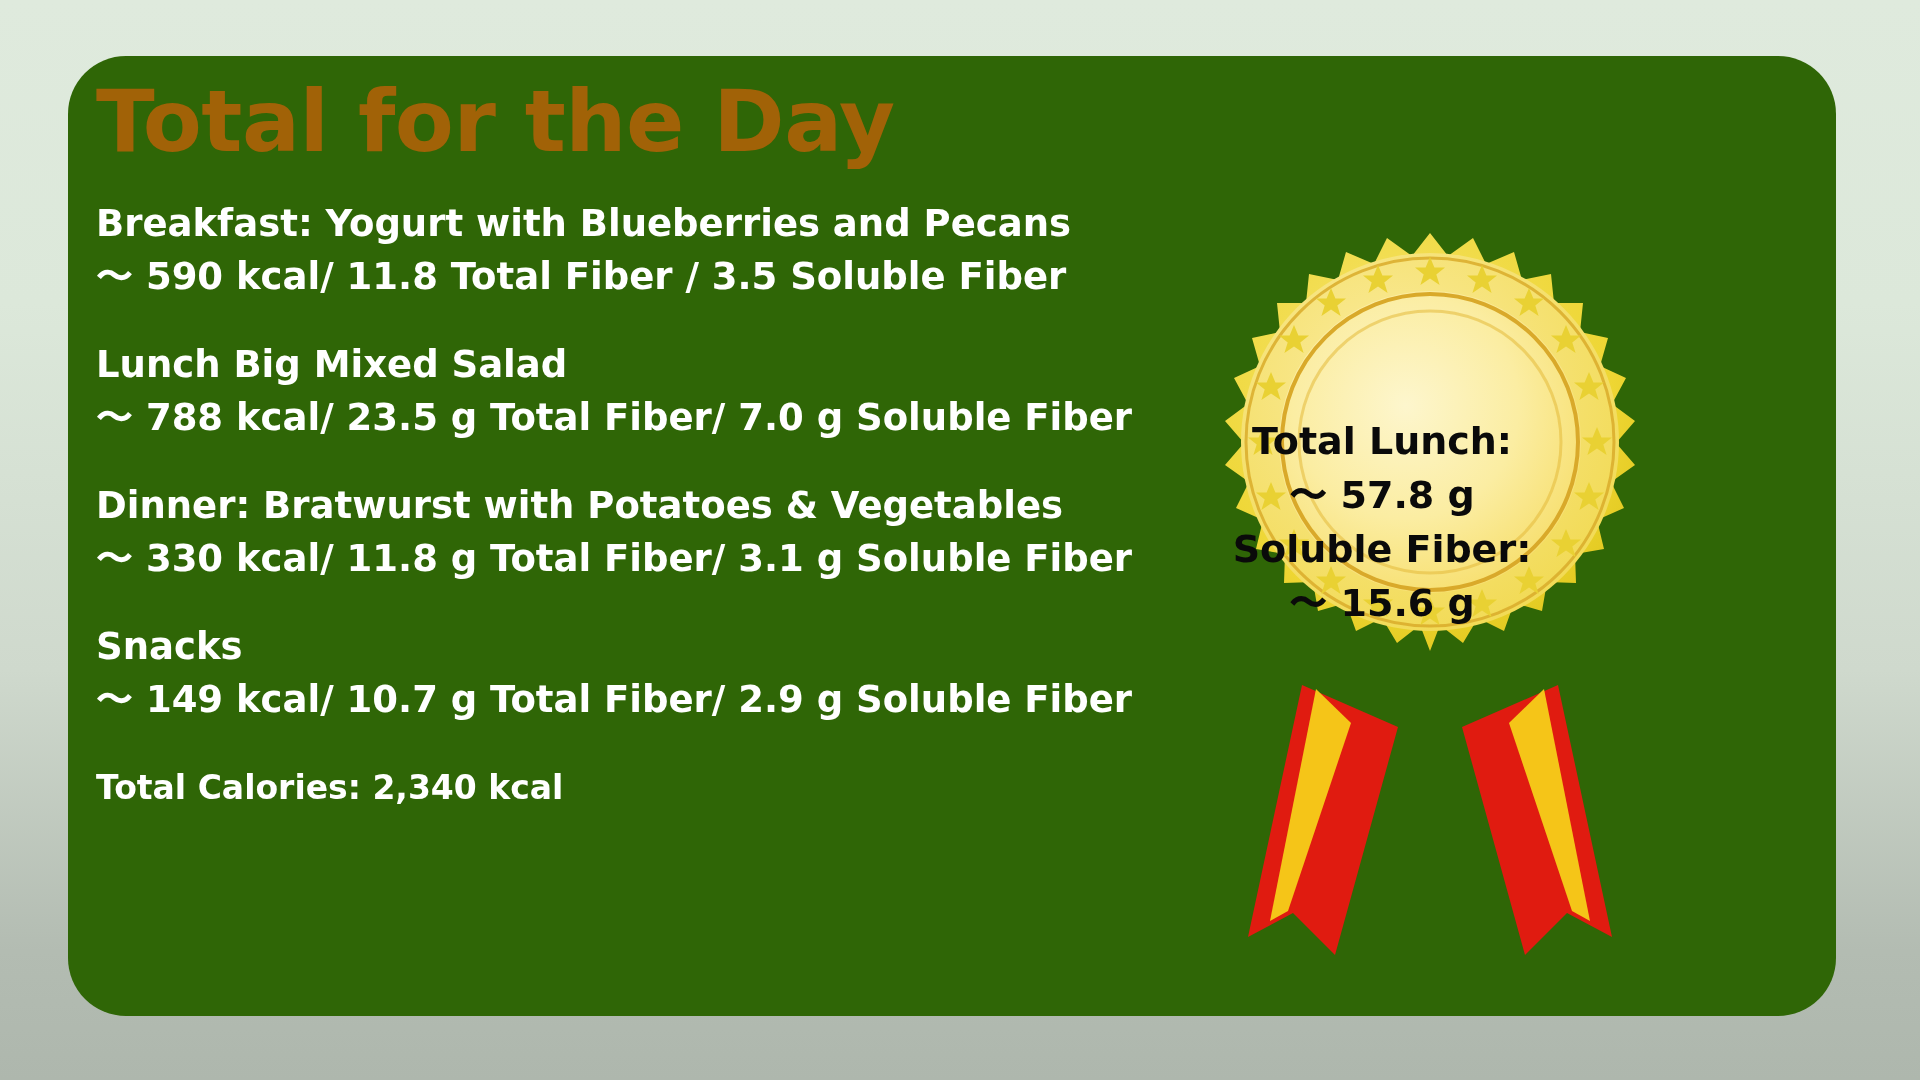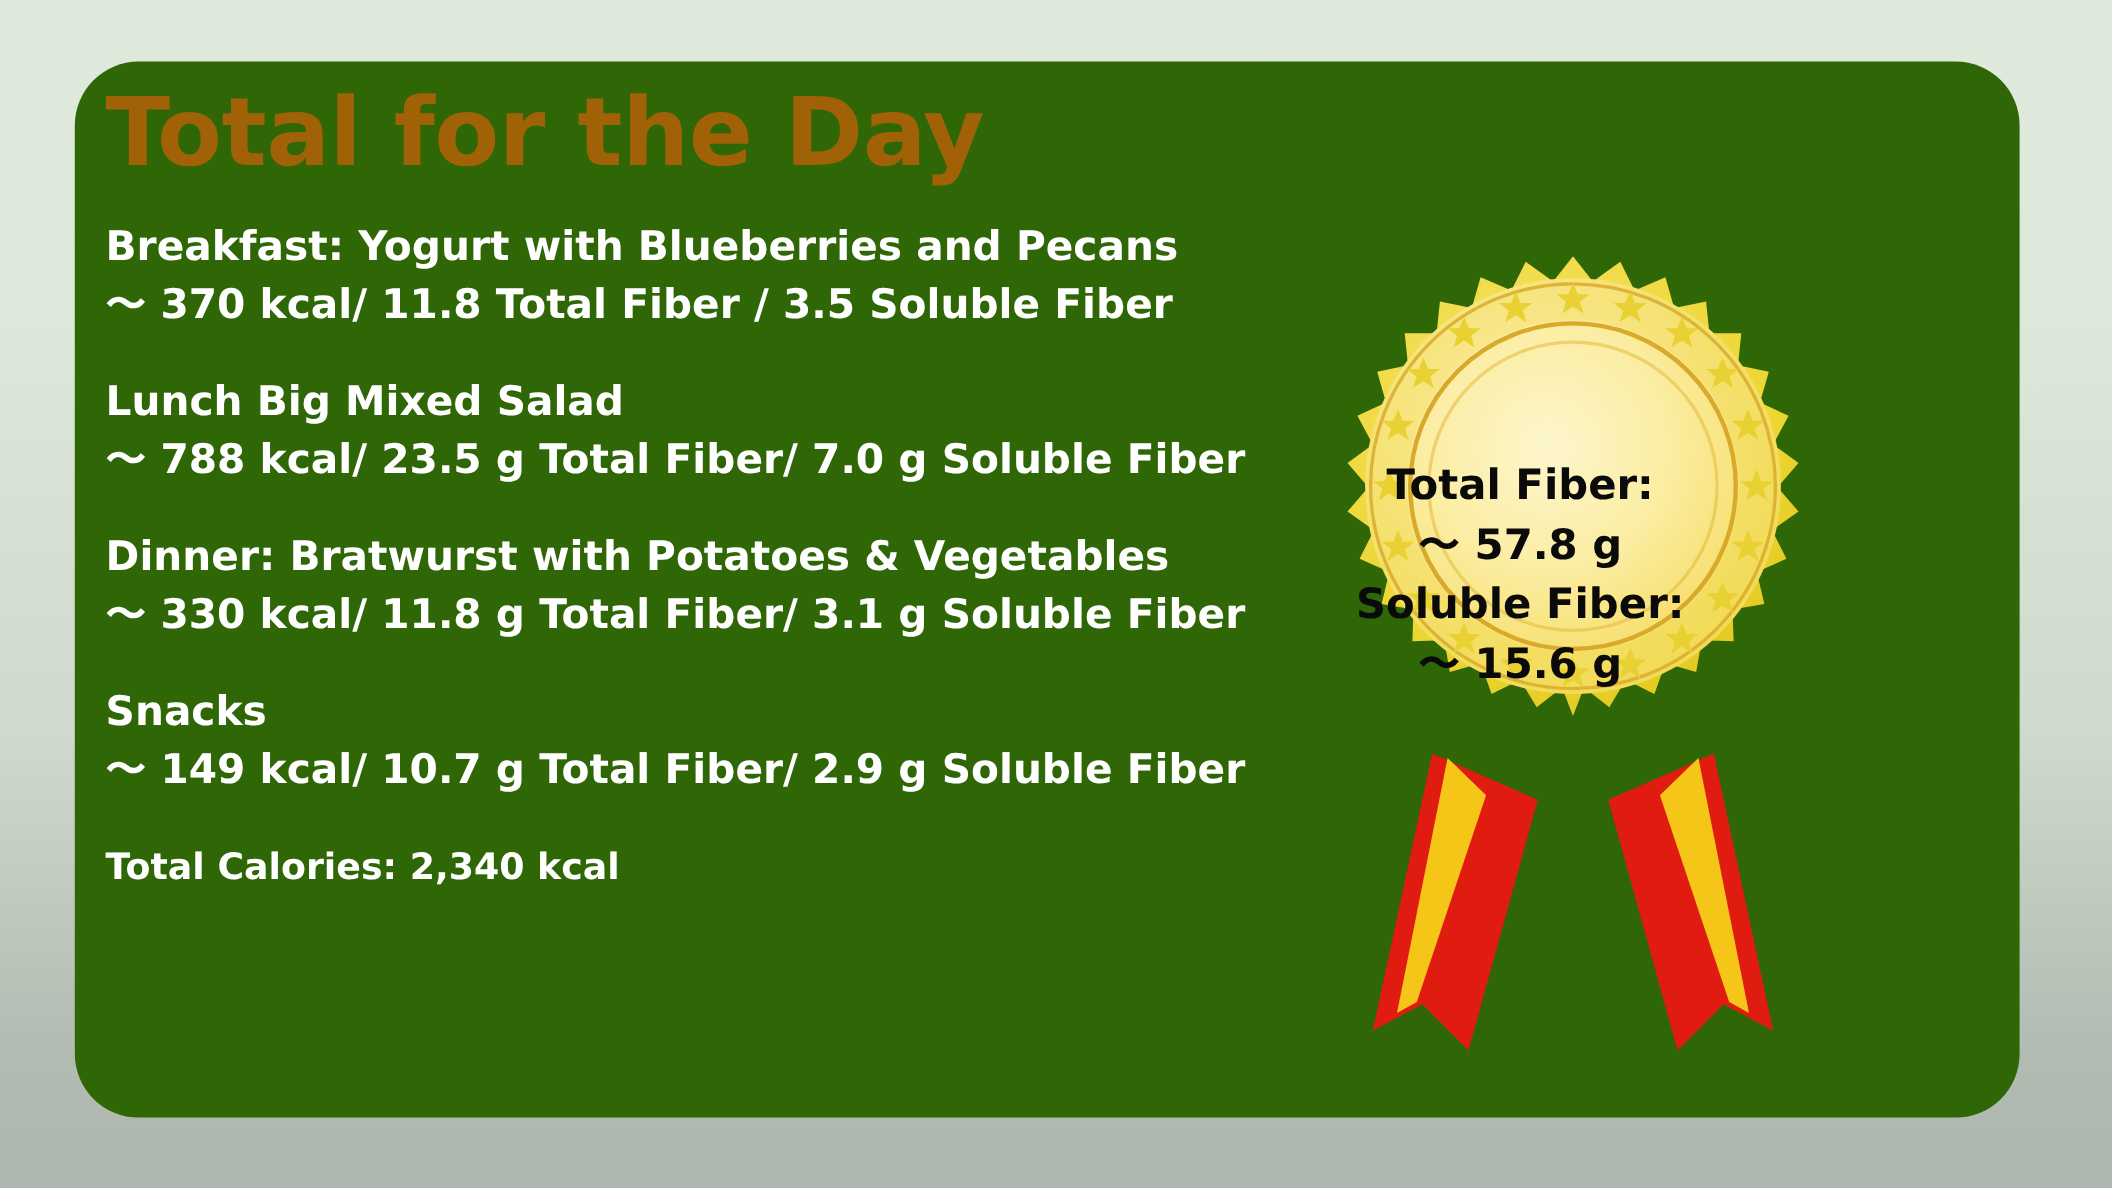--- a/index.html
+++ b/index.html
@@ -111,21 +111,21 @@
 <div id="slide">
 
   <div class="card"></div>
 
   <div class="text-col">
 
     <h1 class="slide-title">Total for the Day</h1>
 
     <div class="meal-block">
       <div class="meal-line">Breakfast:  Yogurt with Blueberries and Pecans</div>
-      <div class="meal-line">〜 370 kcal/ 11.8 Total Fiber / 3.5 Soluble Fiber</div>
+      <div class="meal-line">〜 590 kcal/ 11.8 Total Fiber / 3.5 Soluble Fiber</div>
     </div>
 
     <div class="meal-block">
       <div class="meal-line">Lunch Big Mixed Salad</div>
       <div class="meal-line">〜 788 kcal/ 23.5 g Total Fiber/ 7.0 g Soluble Fiber</div>
     </div>
 
     <div class="meal-block">
       <div class="meal-line">Dinner:  Bratwurst with Potatoes &amp; Vegetables</div>
       <div class="meal-line">〜 330 kcal/  11.8 g Total Fiber/ 3.1 g Soluble Fiber</div>
@@ -246,19 +246,19 @@
           </g>
       </g>
 
       <circle cx="300" cy="227" r="151" fill="url(#discGrad)"></circle>
       <circle cx="300" cy="227" r="148" fill="none" stroke="#d9a92a" stroke-width="4"></circle>
       <circle cx="300" cy="227" r="131" fill="none" stroke="#e3b93a" stroke-width="3" opacity="0.55"></circle>
     </svg>
   </div>
 
   <div class="badge-text">
-    <div class="badge-line">Total Fiber:</div>
+    <div class="badge-line">Total Lunch:</div>
     <div class="badge-line">〜 57.8 g</div>
     <div class="badge-line">Soluble Fiber:</div>
     <div class="badge-line">〜 15.6 g</div>
   </div>
 
 </div>
 
 </body></html>

